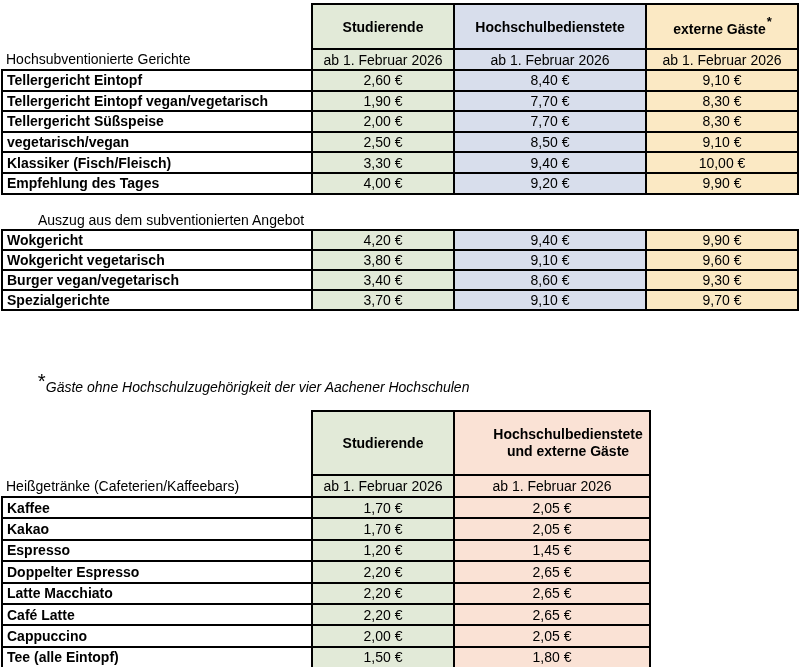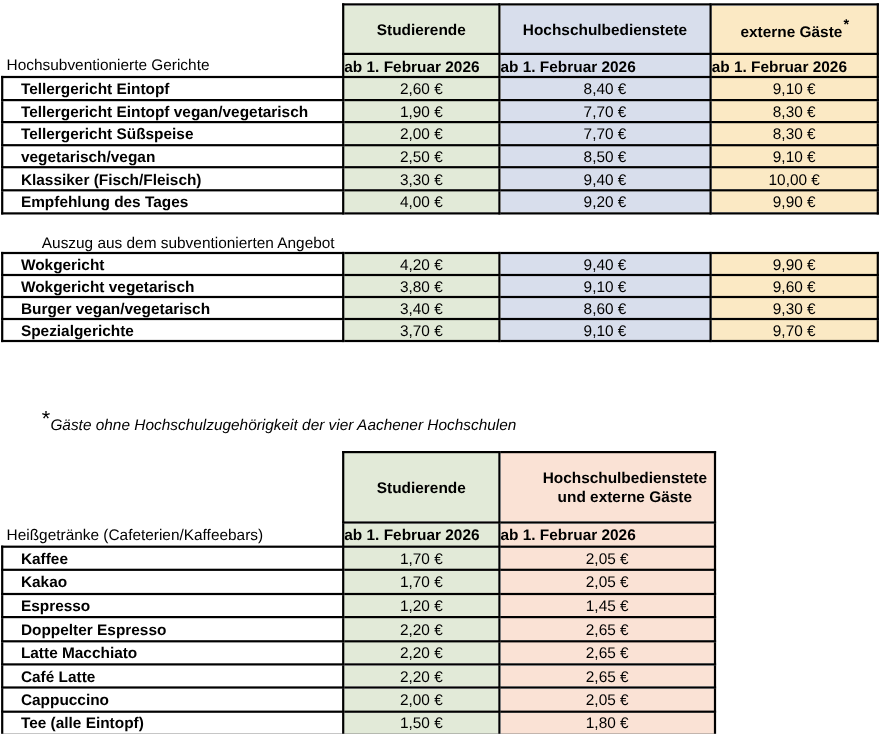--- a/index.html
+++ b/index.html
@@ -25,23 +25,23 @@
     overflow: hidden;
   }
   td.b { border: 2px solid var(--c-border, #000); }
   td.nob { border: none; }
   .green  { background: var(--c-green,  #e2ead8); }
   .blue   { background: var(--c-blue,   #d8deec); margin-left: 44px; }
   .yellow { background: var(--c-yellow, #fbe9c4); }
   .pink   { background: var(--c-pink,   #fae2d5); }
   .hdr { font-weight: bold; text-align: center; }
   .hdr.wrap { white-space: normal; line-height: 1.25; padding-left: 32px; }
-  .sub { text-align: left; font-weight: bold; }
+  .sub { text-align: center; }
   .price { text-align: center; }
-  .lbl { font-weight: bold; padding-left: 16px; text-align: left; }
+  .lbl { font-weight: bold; padding-left: 4px; text-align: left; }
   .seclabel { padding-left: 4px; font-weight: normal; }
   .hsup { font-weight: bold; font-size: 13px; position: relative; top: -2px; left: 1px; }
 
   #t1 { top: 3px;   left: 1px; }
   #t2 { top: 229px; left: 1px; }
   #t3 { top: 410px; left: 1px; }
 
   #t1 tr.hrow td { height: 45px; }
   #t1 tr.srow td { height: 21px; }
   #t1 tr.drow td { height: 20.6px; }

